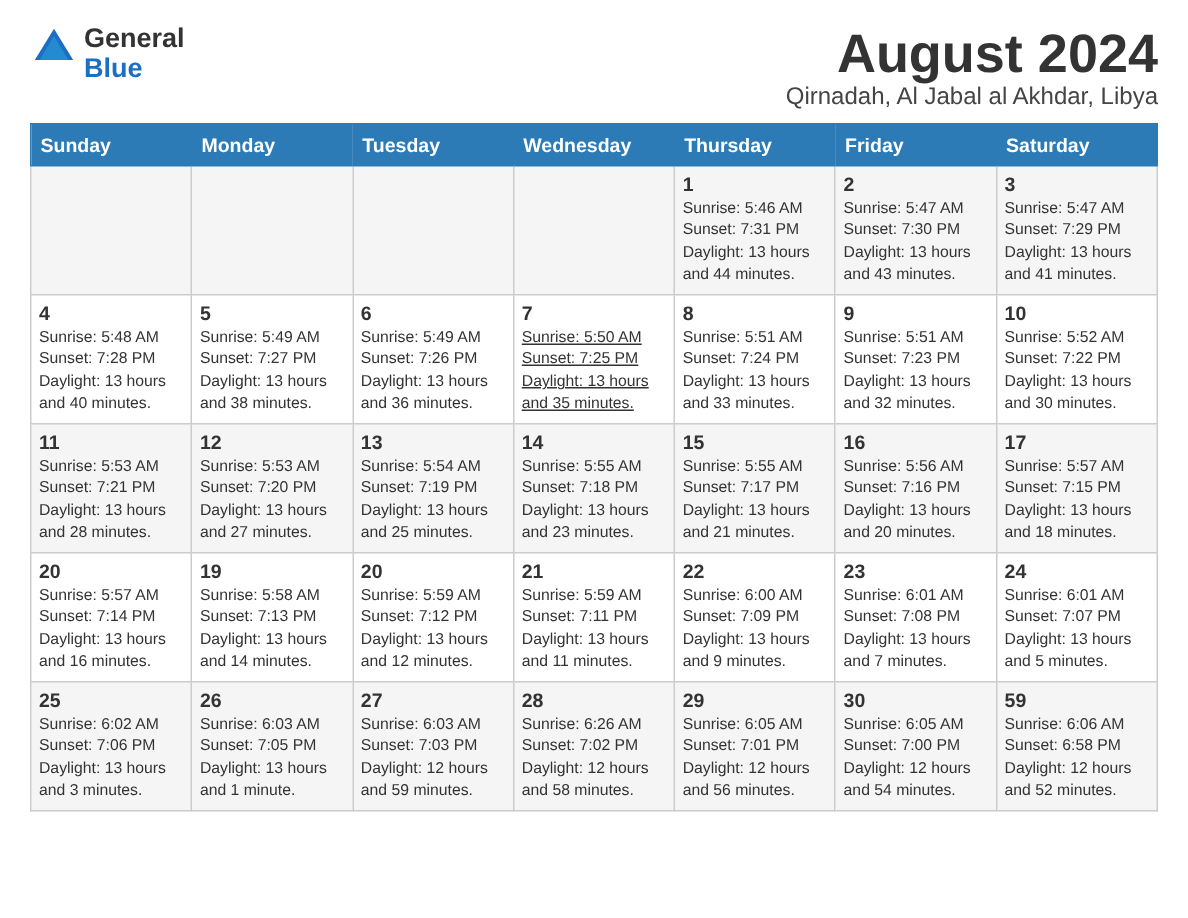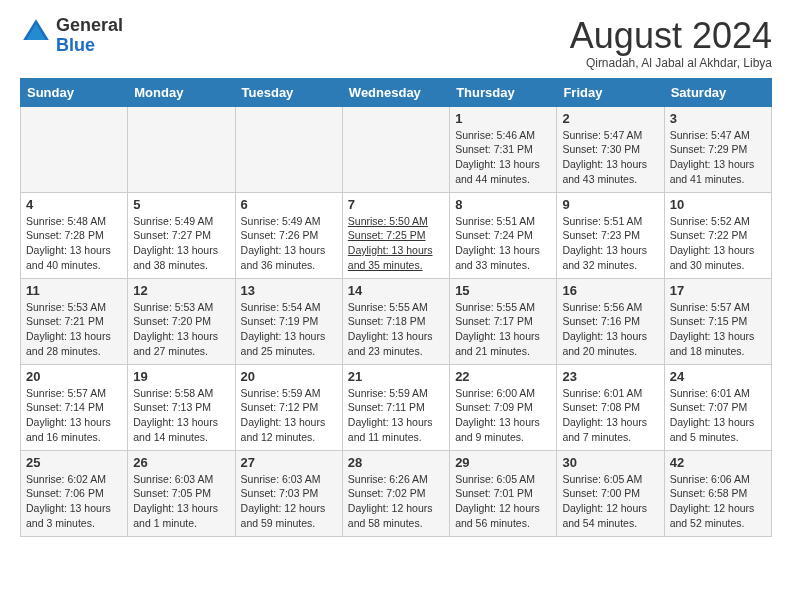--- a/index.html
+++ b/index.html
@@ -30,26 +30,26 @@
     .logo-blue { color: #1a6fc4; }
     .logo-icon {
       width: 32px;
       height: 32px;
     }
     .title-block {
       text-align: right;
     }
     .main-title {
       font-size: 36px;
-      font-weight: normal;
+      font-weight: bold;
       color: #333;
       line-height: 1.1;
     }
     .subtitle {
-      font-size: 12px;
+      font-size: 16px;
       color: #444;
     }
     table {
       width: 100%;
       border-collapse: collapse;
       font-size: 11px;
     }
     thead th {
       background-color: #2c7bb6;
       color: #fff;
@@ -339,21 +339,21 @@
 and 56 minutes.</div>
         </td>
         <td>
           <span class="day-num">30</span>
           <div class="day-info" style="white-space: pre-line;">Sunrise: 6:05 AM
 Sunset: 7:00 PM
 Daylight: 12 hours
 and 54 minutes.</div>
         </td>
         <td>
-          <span class="day-num">42</span>
+          <span class="day-num">59</span>
           <div class="day-info" style="white-space: pre-line;">Sunrise: 6:06 AM
 Sunset: 6:58 PM
 Daylight: 12 hours
 and 52 minutes.</div>
         </td>
       </tr>
     </tbody>
 </table>
 
 </body></html>

